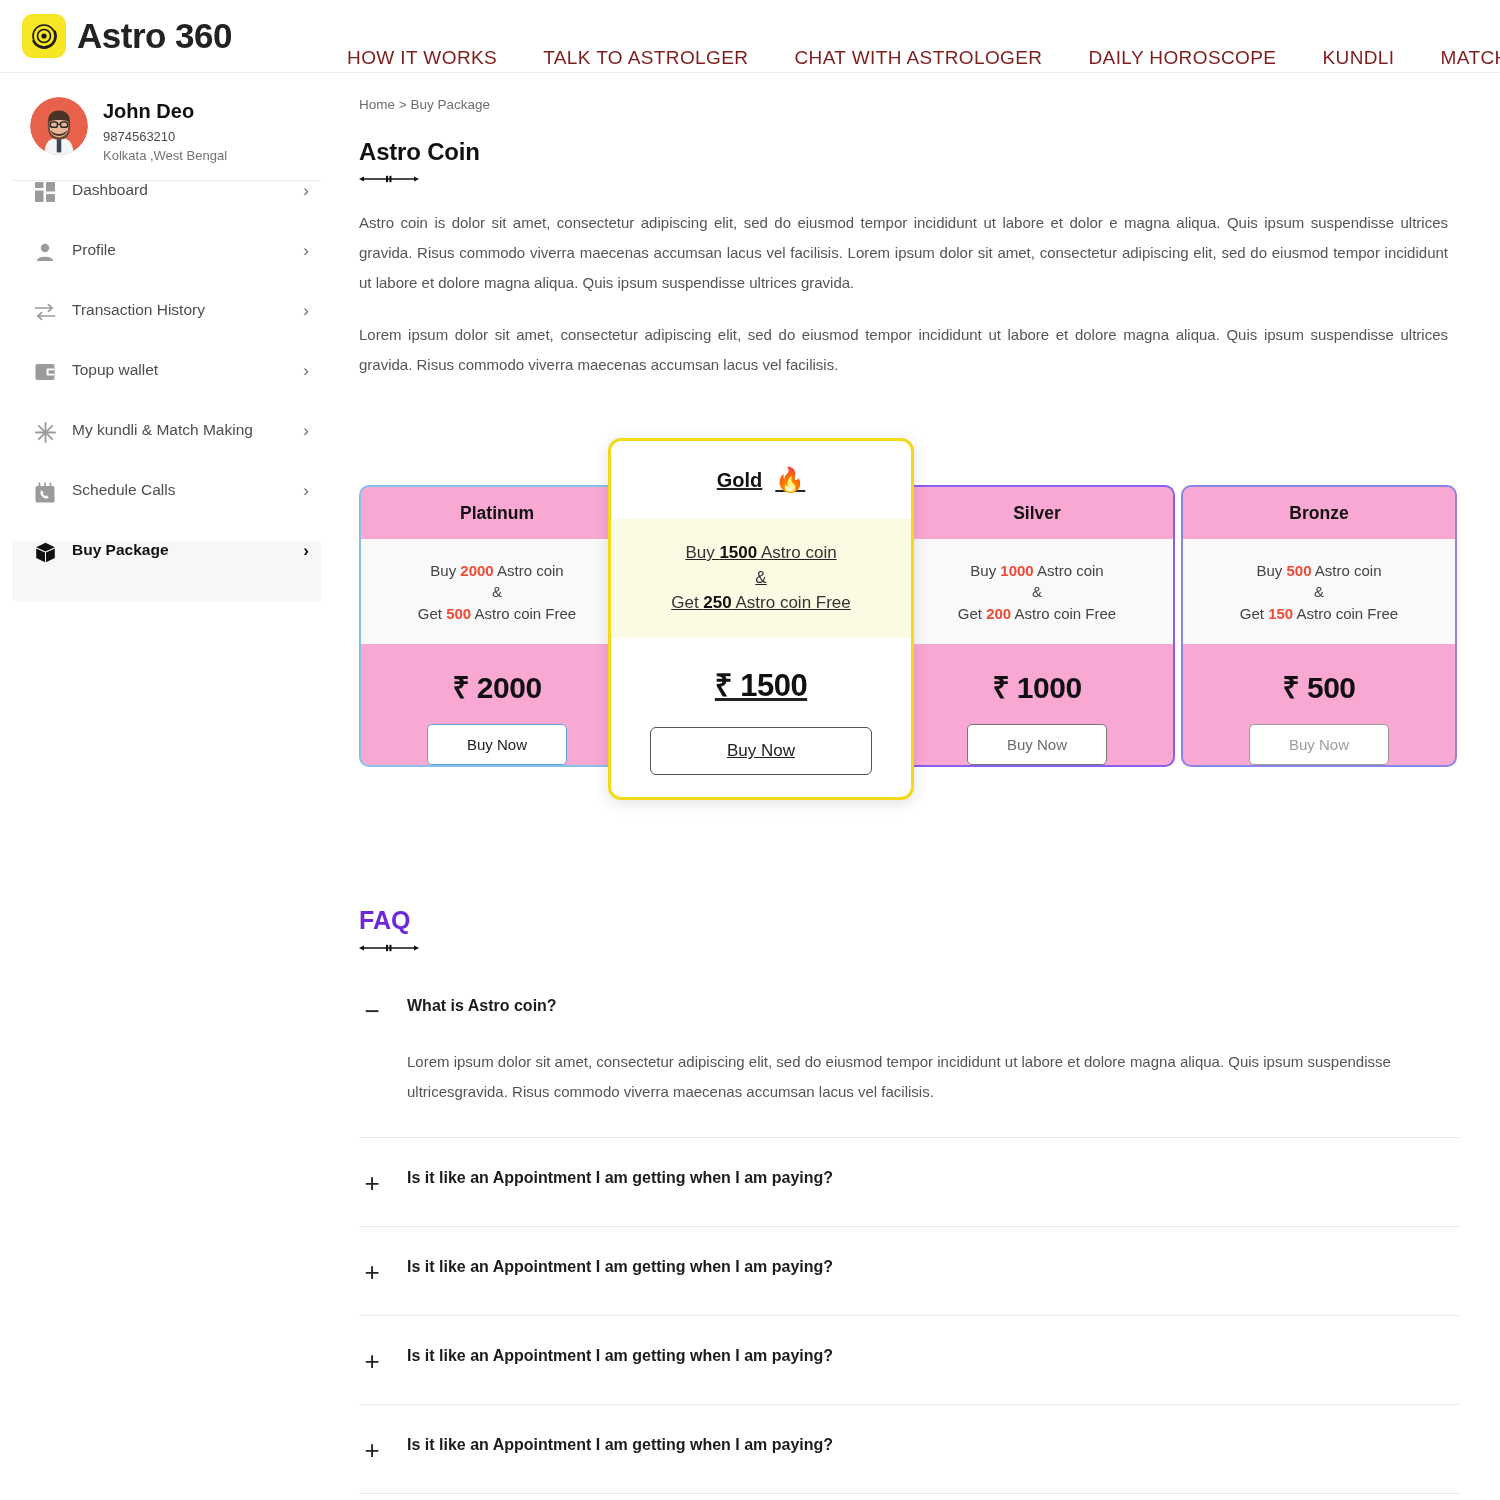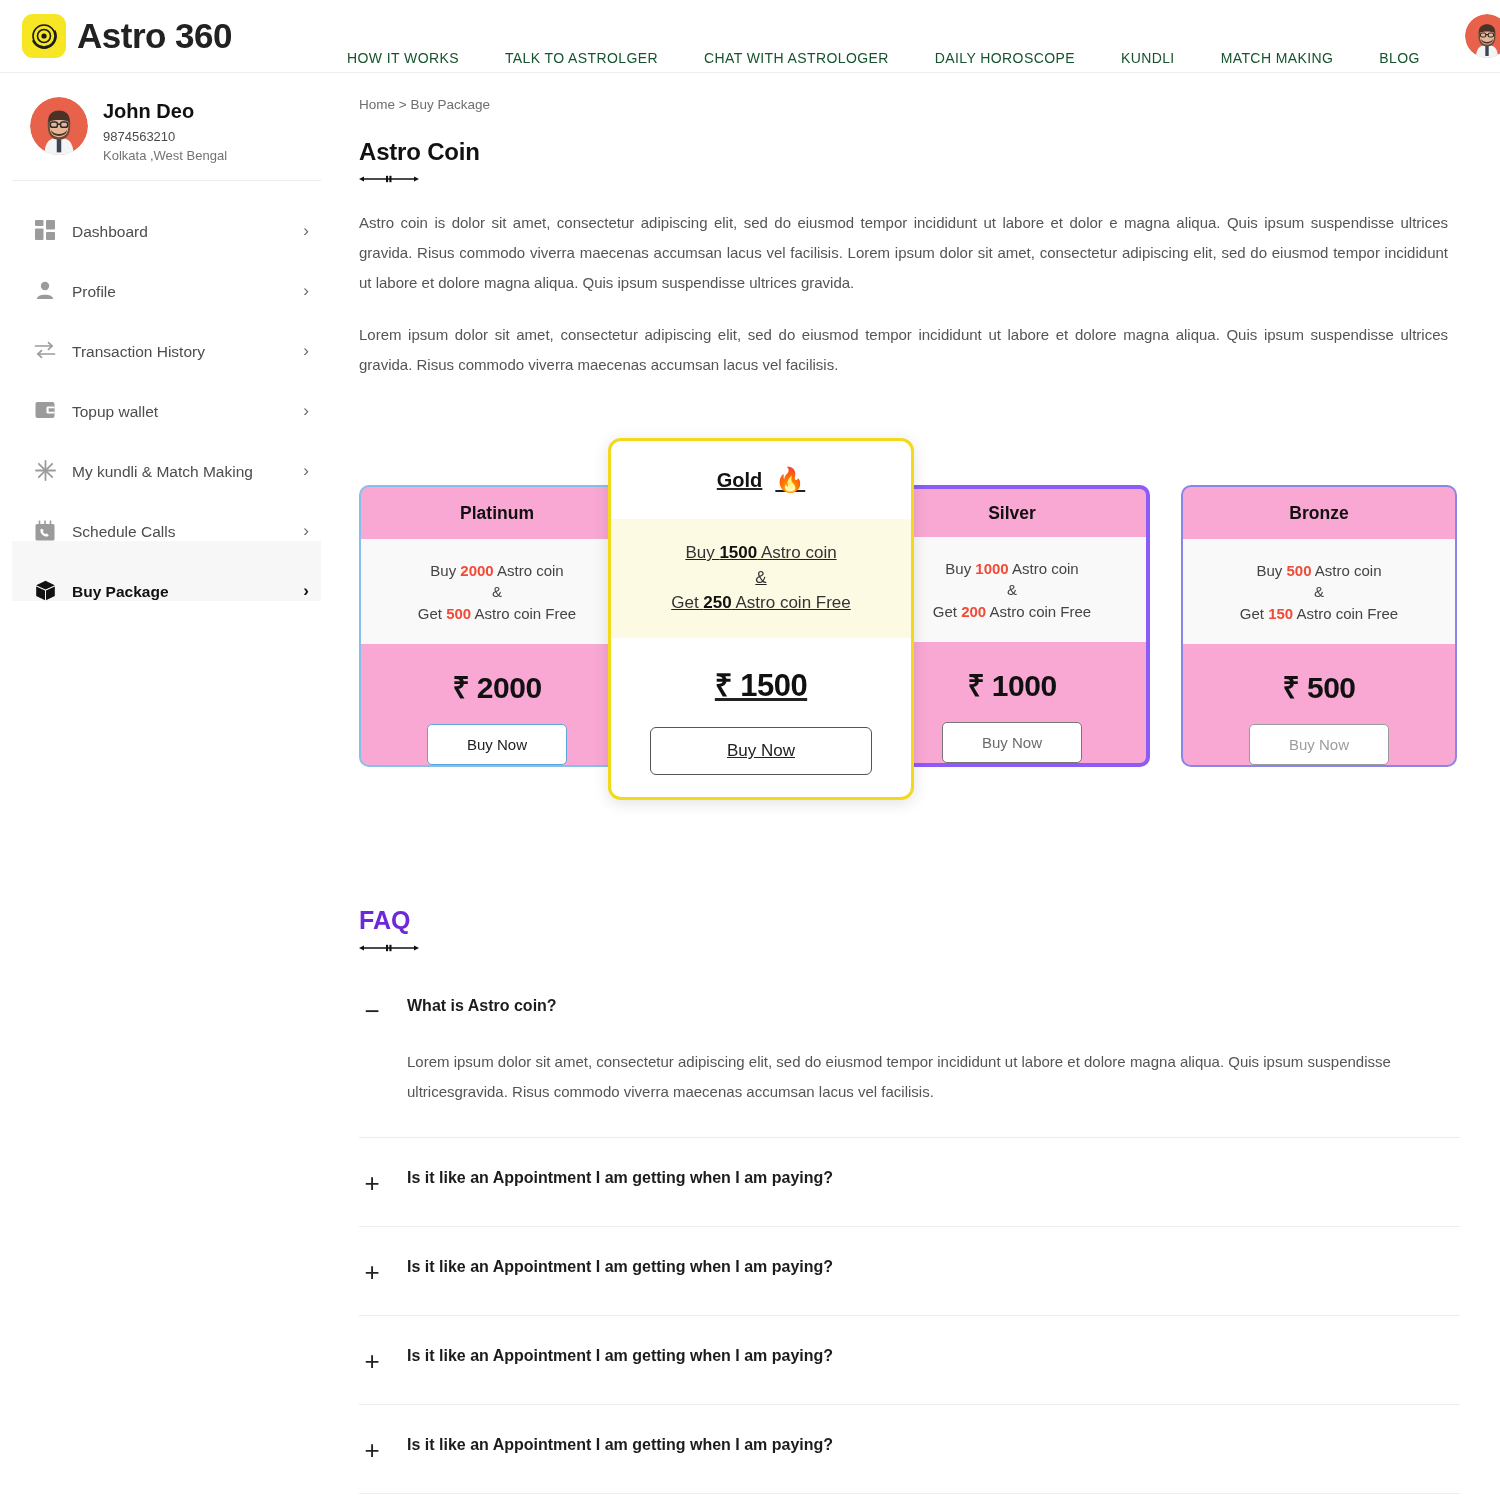--- a/index.html
+++ b/index.html
@@ -35,22 +35,22 @@
   }
   .brand-swoosh {
     position: absolute; right: -4px; top: 2px;
   }
 
   .navlinks {
     display: flex; align-items: center;
     margin-left: 92px; gap: 0px;
   }
   .navlink {
-    font-size: 14px; letter-spacing: 0.4px;
-    color: #14532d; white-space: nowrap;
+    font-size: 19px; letter-spacing: 0.4px;
+    color: #7f1d1d; white-space: nowrap;
     padding: 0 23px; cursor: pointer; margin-top: 44px;
   }
   .nav-avatar-wrap {
     display: flex; align-items: center; margin-left: 22px;
   }
   .nav-avatar {
     width: 44px; height: 44px; border-radius: 50%;
     overflow: hidden; flex: 0 0 auto;
   }
 
@@ -71,21 +71,21 @@
     width: 58px; height: 58px; border-radius: 50%;
     overflow: hidden; flex: 0 0 auto;
   }
   .user-meta { margin-left: 15px; padding-top: 2px; }
   .user-name { font-size: 20px; font-weight: 700; color: #111; line-height: 1.2; }
   .user-phone { font-size: 13px; color: #4a4a4a; margin-top: 6px; }
   .user-loc { font-size: 13px; color: #737373; margin-top: 4px; }
 
   .navitem {
     height: 60px;
-    display: flex; align-items: flex-end;
+    display: flex; align-items: flex-start;
     padding-left: 22px; padding-right: 22px;
     cursor: pointer;
     color: #4d4d4d;
     font-size: 15.5px;
   }
   .navitem .ic {
     width: 22px; height: 22px; flex: 0 0 auto;
     display: flex; align-items: center; justify-content: center;
     margin-right: 16px;
   }
@@ -155,21 +155,21 @@
   .card .c-btn {
     border-radius: 5px; background: #fff;
     font-size: 15px; padding: 11px 0; width: 140px;
     text-align: center; cursor: pointer;
   }
 
   
   #card-platinum { left: 0px; border: 2px solid #86C0E8; }
   #card-platinum .c-btn { border: 1px solid #5BA7DD; color: #222; }
   
-  #card-silver { left: 515px; border: 4px solid #8b5cf6; }
+  #card-silver { left: 540px; border: 2px solid #8b5cf6; }
   #card-silver .c-btn { border: 1px solid #777; color: #6c6c6c; }
   
   #card-bronze { left: 822px; border: 2px solid #8A86E8; }
   #card-bronze .c-btn { border: 1px solid #9a9a9a; color: #9d9d9d; }
 
   
   #card-gold {
     position: absolute; top: 0px; left: 249px;
     width: 306px; height: 362px;
     border: 3px solid #F2D91A; border-radius: 13px;

